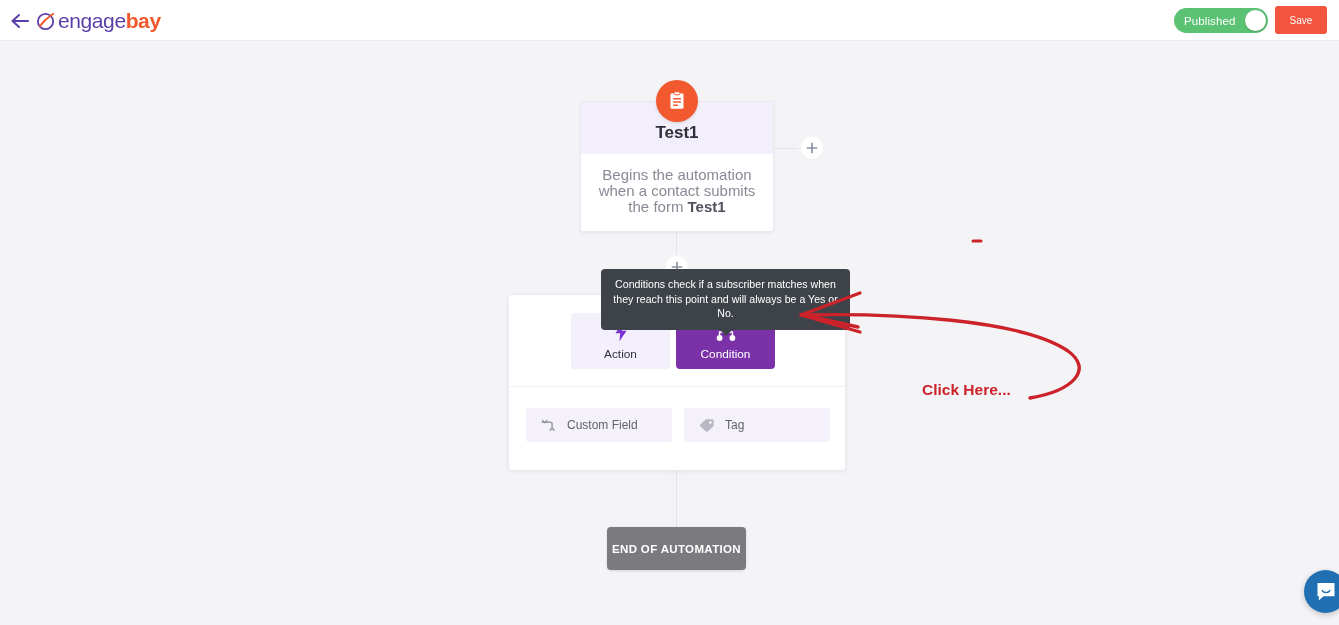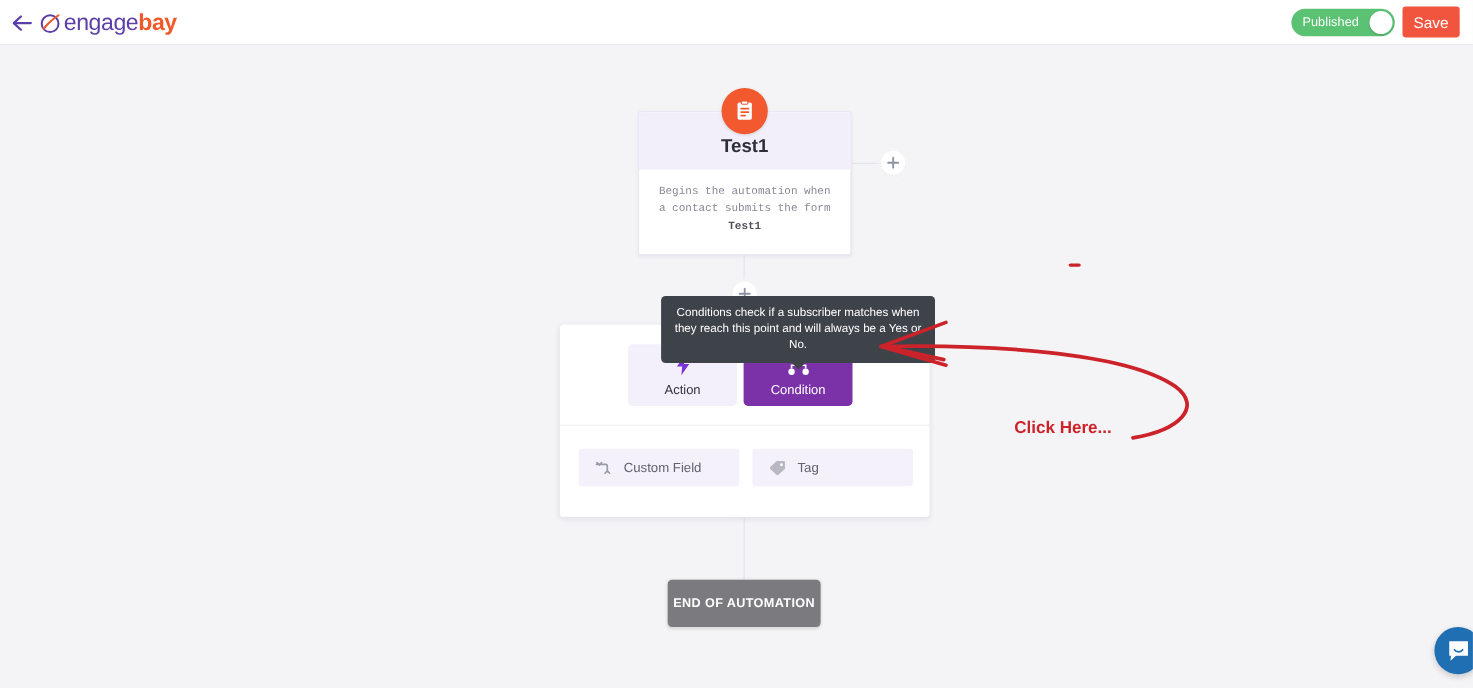--- a/index.html
+++ b/index.html
@@ -102,21 +102,21 @@
   }
 
   .save-btn {
     position: absolute;
     right: 12px; top: 6px;
     width: 52px; height: 28px;
     background: #f2553d;
     color: #ffffff;
     border: none;
     border-radius: 3px;
-    font-size: 14px;
+    font-size: 10px;
     font-family: "Liberation Sans", sans-serif;
     cursor: pointer;
   }
 
   
   .canvas {
     position: absolute;
     left: 12px; top: 41px;
     width: 1339px;
     height: 584px;
@@ -149,24 +149,23 @@
   .trigger-title {
     font-size: 17px;
     font-weight: 700;
     color: #2f2f38;
   }
   .trigger-body {
     padding: 13px 14px 16px 14px;
     text-align: center;
   }
   .trigger-desc {
-    font-size: 10px;
+    font-size: 15px;
     color: #8a8a96;
     line-height: 16px;
-    font-family: Liberation Mono, monospace;
   }
   .trigger-desc b { color: #51515c; font-weight: 700; }
 
   .trigger-icon {
     position: absolute;
     left: 50%;
     top: -22px;
     margin-left: -21px;
     width: 42px; height: 42px;
     border-radius: 50%;

